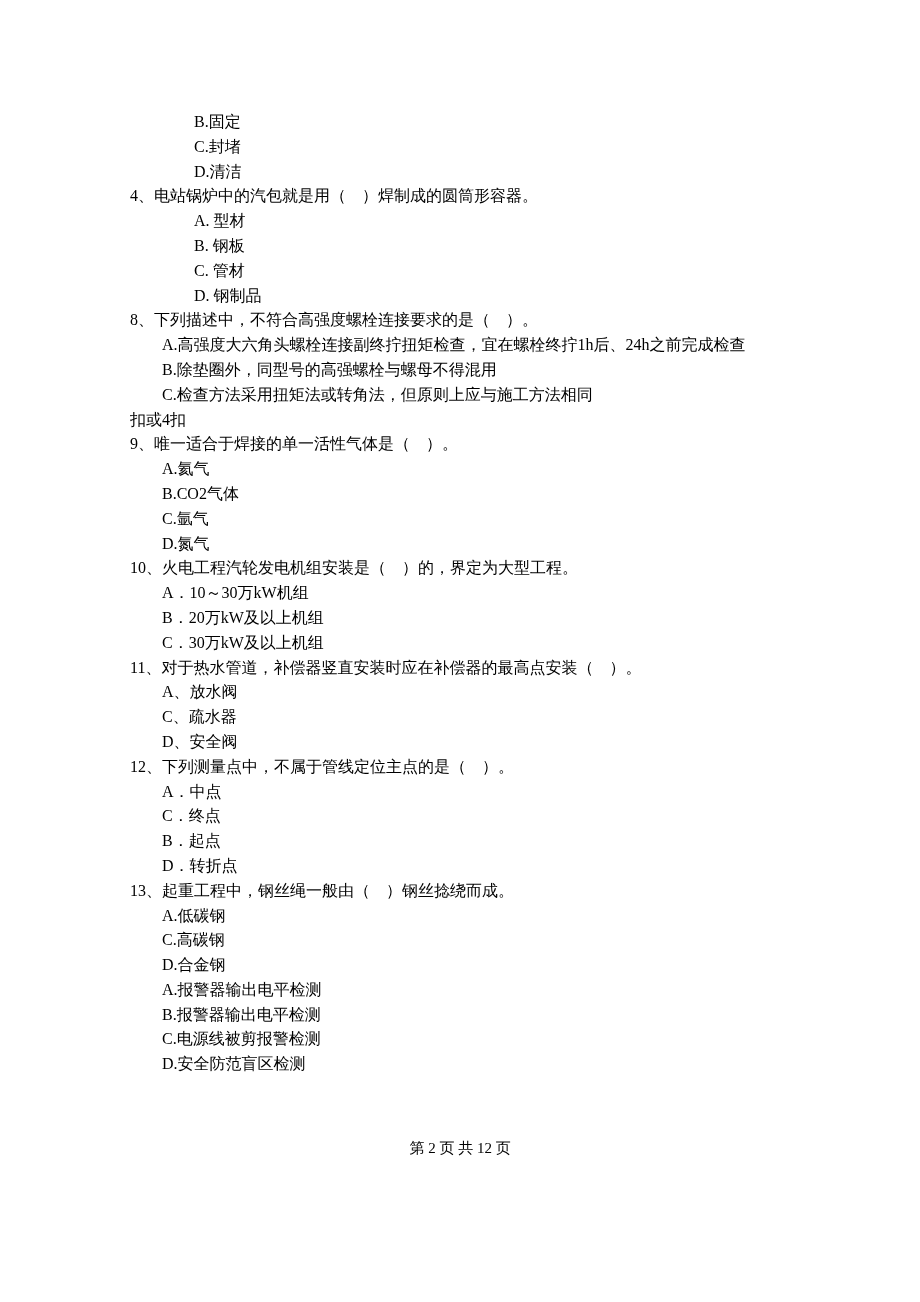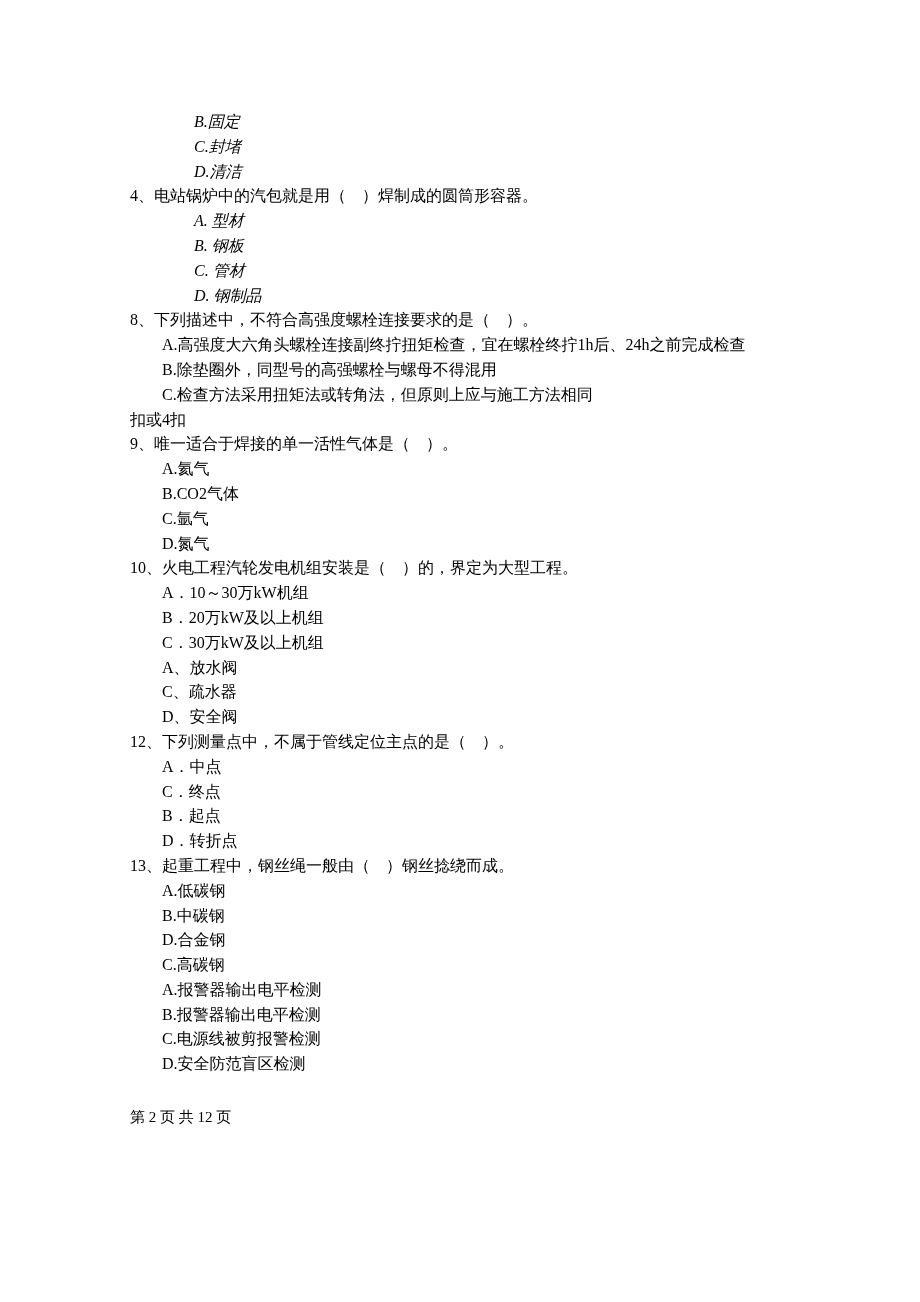--- a/index.html
+++ b/index.html
@@ -12,25 +12,25 @@
     width: 920px;
   }
   .page {
     padding: 110px 130px 80px 130px;
     line-height: 1.55;
   }
   .line {
     white-space: pre-wrap;
   }
   .indent-1 { padding-left: 2.0em; }
-  .indent-2 { padding-left: 4.0em; font-style: italic; }
+  .indent-2 { padding-left: 4.0em; }
   .q8d-cont { padding-left: 0em; font-family: Liberation Serif, serif; }
   .footer {
-    text-align: left;
-    margin-top: 29px;
+    text-align: center;
+    margin-top: 60px;
     font-size: 15px;
   }
 </style>
 </head>
 <body>
 
 <div class="page">
 
   <div class="line indent-2">B.固定</div>
   <div class="line indent-2">C.封堵</div>
@@ -52,35 +52,35 @@
   <div class="line indent-1">A.氦气</div>
   <div class="line indent-1">B.CO2气体</div>
   <div class="line indent-1">C.氩气</div>
   <div class="line indent-1">D.氮气</div>
 
   <div class="line">10、火电工程汽轮发电机组安装是（    ）的，界定为大型工程。</div>
   <div class="line indent-1">A．10～30万kW机组</div>
   <div class="line indent-1">B．20万kW及以上机组</div>
   <div class="line indent-1">C．30万kW及以上机组</div>
 
+  <div class="line">11、对于热水管道，补偿器竖直安装时应在补偿器的最高点安装（    ）。</div>
   <div class="line indent-1">A、放水阀</div>
   <div class="line indent-1">C、疏水器</div>
   <div class="line indent-1">D、安全阀</div>
 
   <div class="line">12、下列测量点中，不属于管线定位主点的是（    ）。</div>
   <div class="line indent-1">A．中点</div>
   <div class="line indent-1">C．终点</div>
   <div class="line indent-1">B．起点</div>
   <div class="line indent-1">D．转折点</div>
 
   <div class="line">13、起重工程中，钢丝绳一般由（    ）钢丝捻绕而成。</div>
   <div class="line indent-1">A.低碳钢</div>
-  <div class="line indent-1">B.中碳钢</div>
+  <div class="line indent-1">C.高碳钢</div>
   <div class="line indent-1">D.合金钢</div>
-  <div class="line indent-1">C.高碳钢</div>
 
   <div class="line indent-1">A.报警器输出电平检测</div>
   <div class="line indent-1">B.报警器输出电平检测</div>
   <div class="line indent-1">C.电源线被剪报警检测</div>
   <div class="line indent-1">D.安全防范盲区检测</div>
 
   <div class="footer">第 2 页 共 12 页</div>
 </div>
 
 </body></html>

